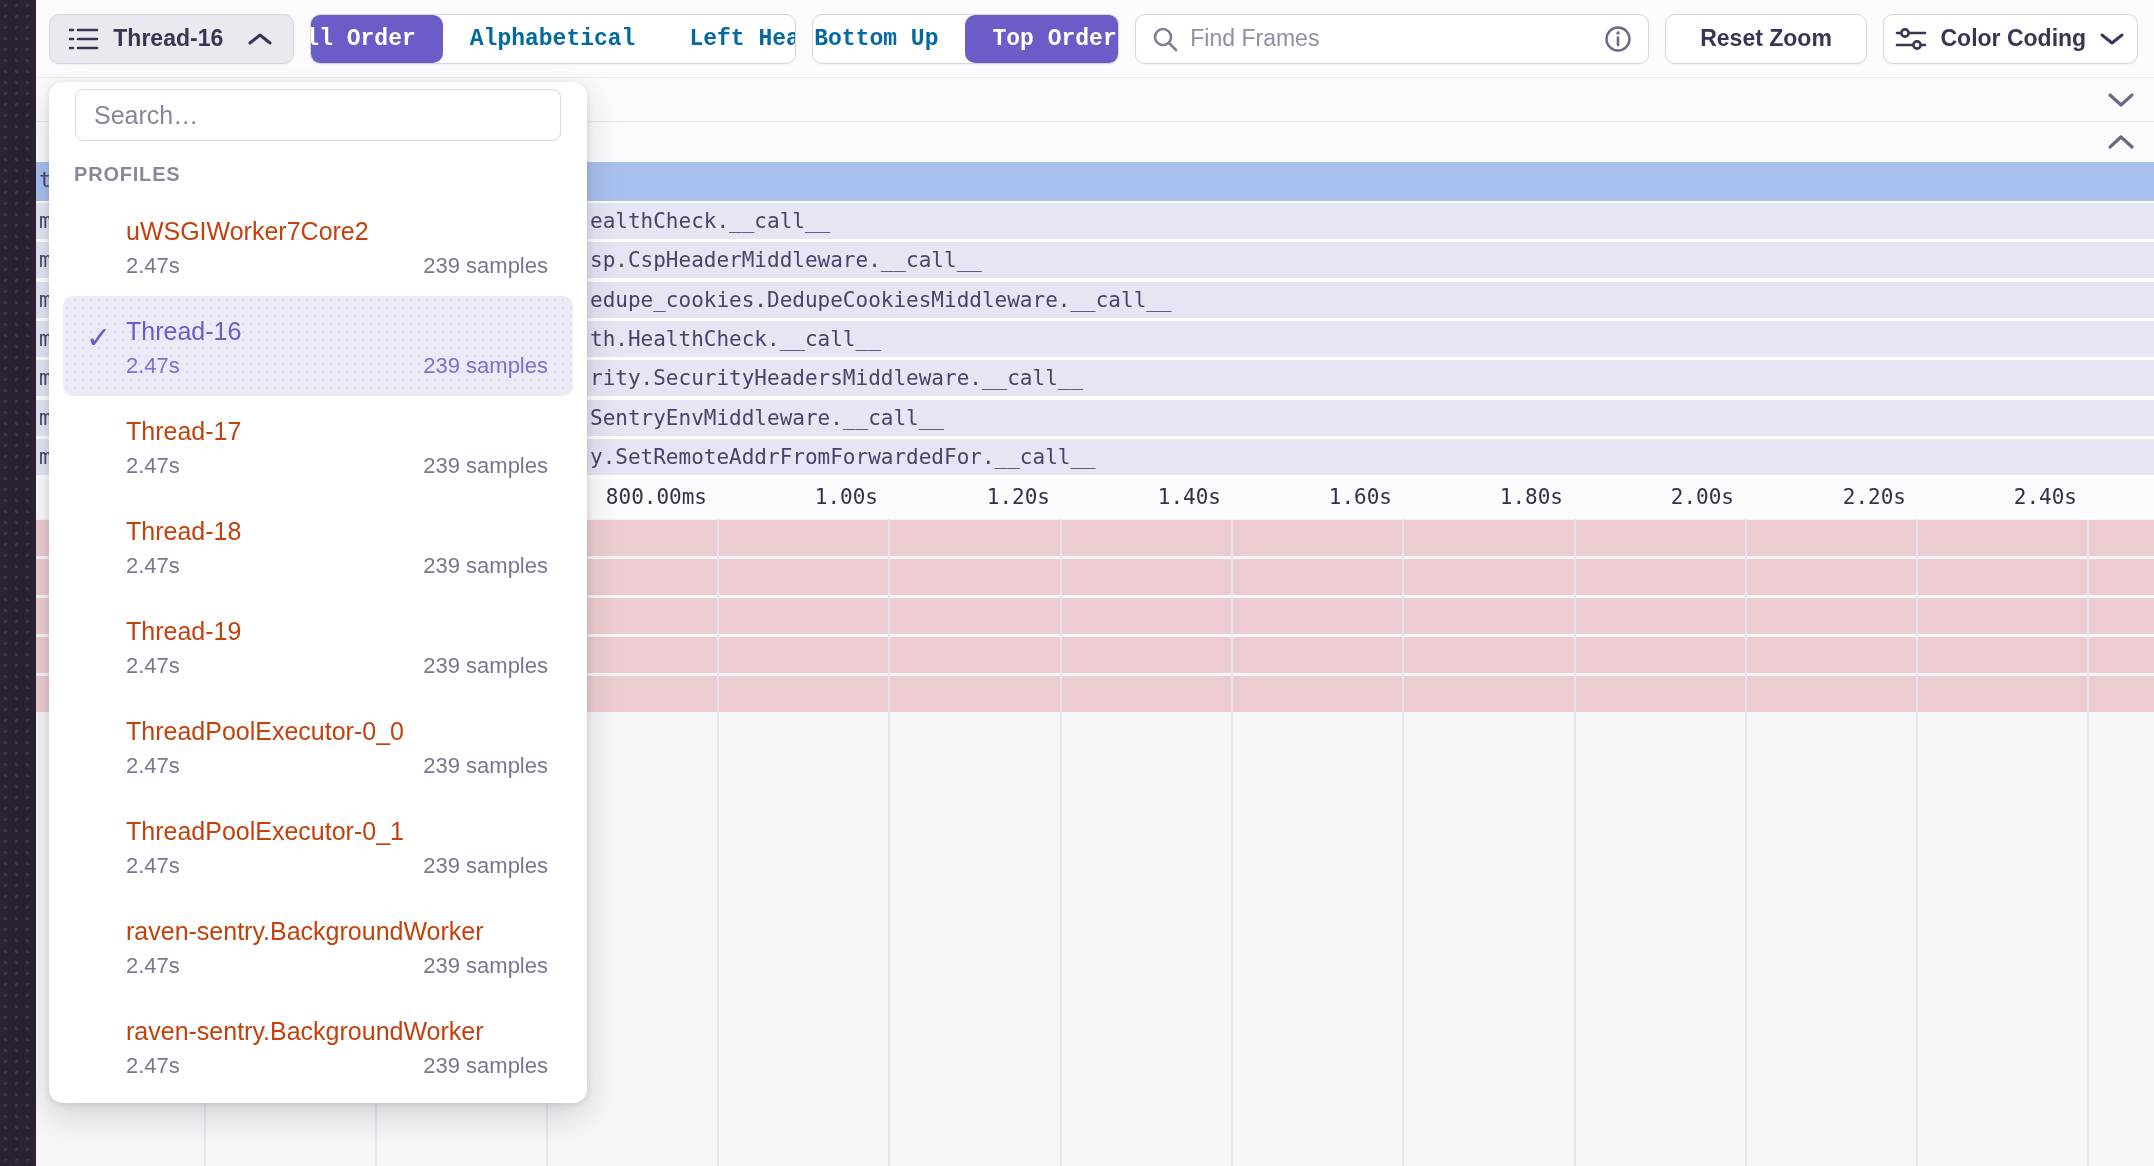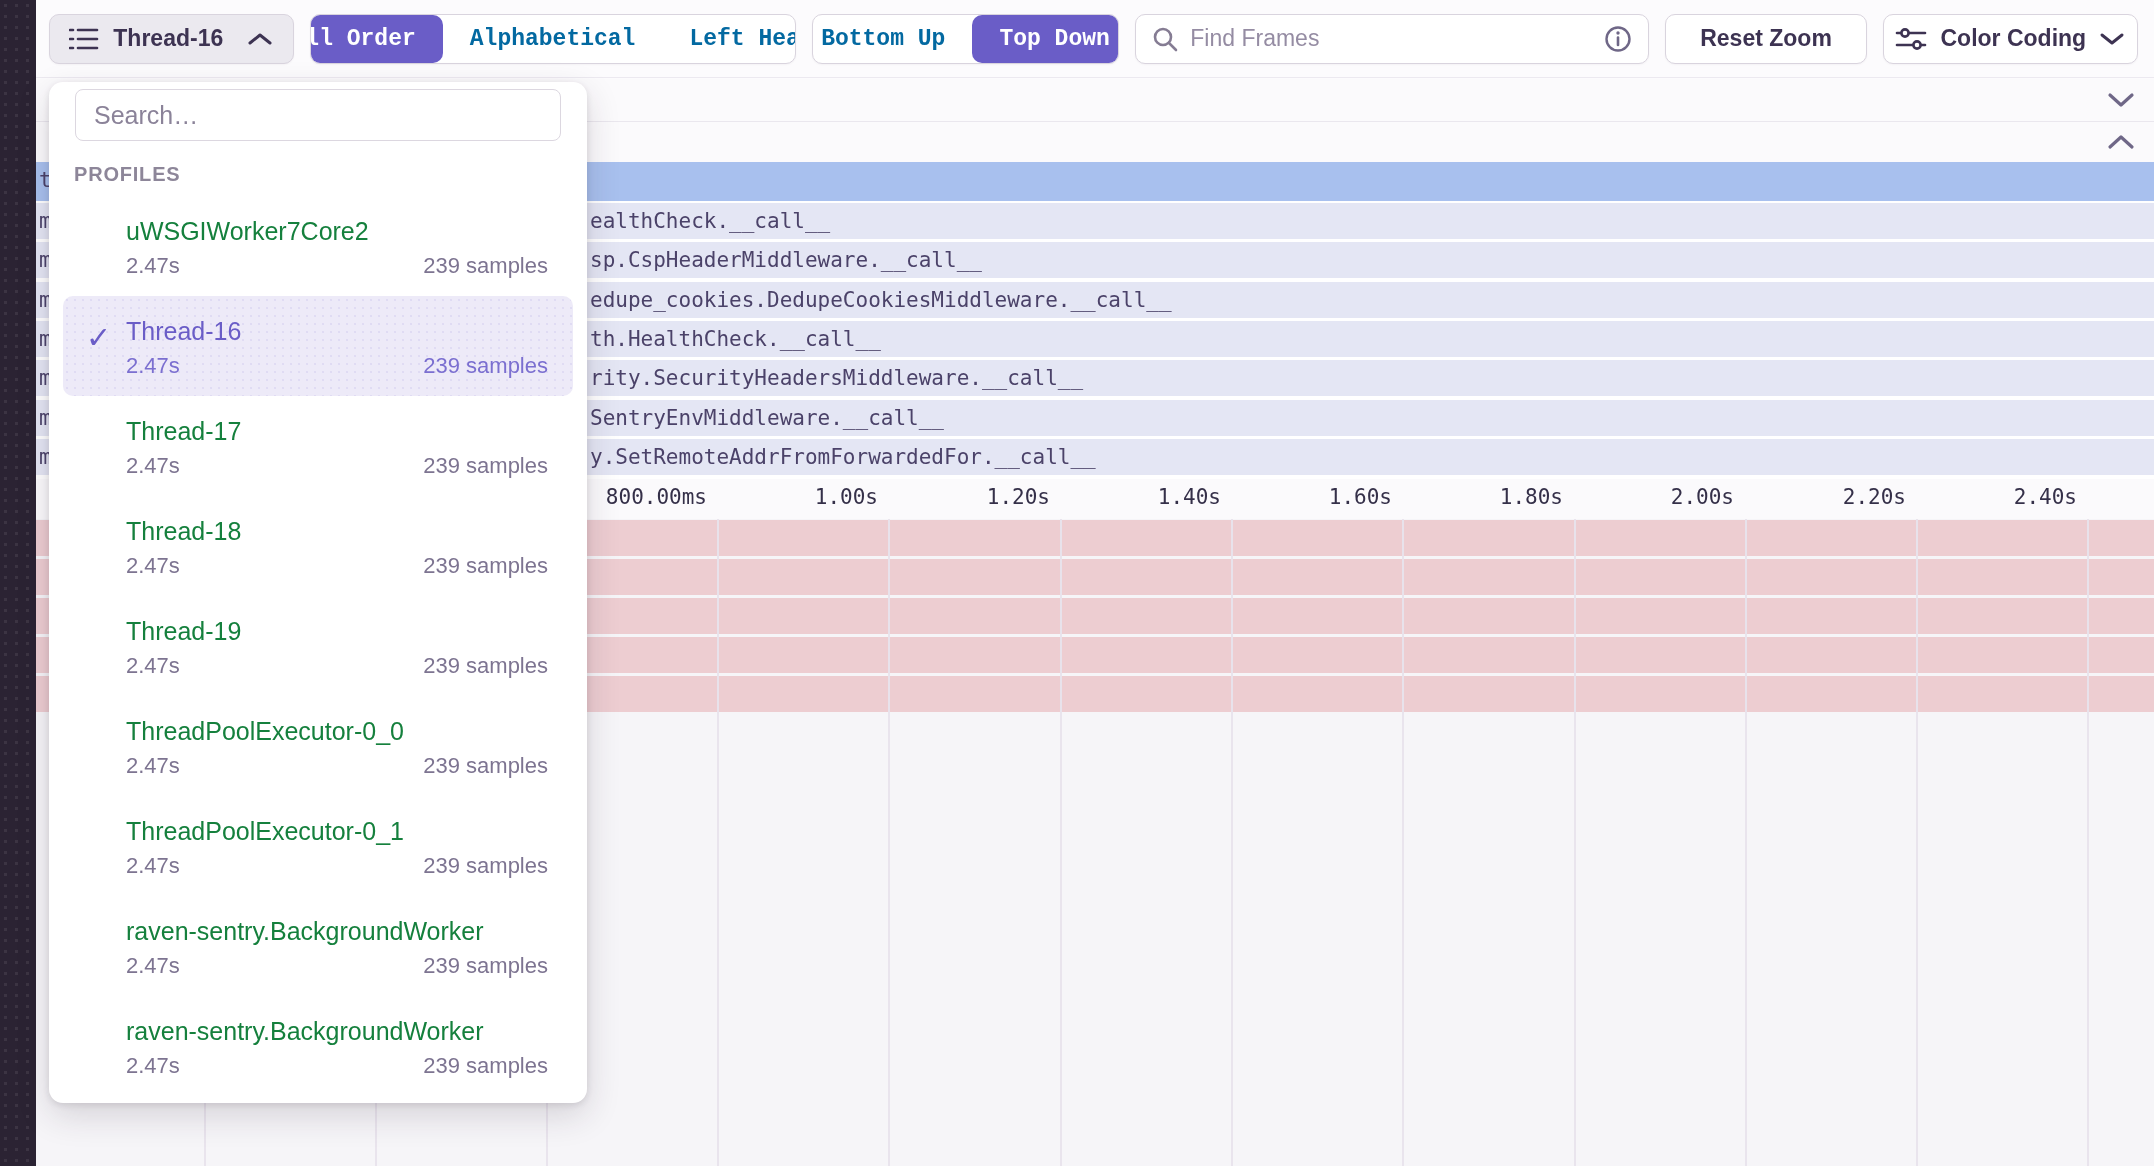--- a/index.html
+++ b/index.html
@@ -133,21 +133,21 @@
   .profile-item .check {
     position: absolute; left: 23px; top: 24px; color: #6a5dc7; font-size: 30px;
     display: none;
   }
   .profile-item.selected { 
     background: #edeaf8;
     background-image: radial-gradient(rgba(106,93,199,0.10) 1.3px, transparent 1.3px);
     background-size: 8px 8px;
   }
   .profile-item.selected .check { display: block; }
-  .profile-name { font-size: 25px; color: #15803d; line-height: 32px; }
+  .profile-name { font-size: 25px; color: #c2410c; line-height: 32px; }
   .profile-item.selected .profile-name { color: #6a5dc7; }
   .profile-meta { display: flex; justify-content: space-between; margin-top: 6px;
     font-size: 22px; color: #7d7491; }
   .profile-item.selected .profile-meta { color: #7b6fd0; }
 
   svg { display: block; }
 </style>
 </head>
 <body>
 
@@ -273,21 +273,21 @@
 
   <div class="btn seg-group order-group">
     <div class="seg selected">Call Order</div>
     <div class="seg">Alphabetical</div>
     <div class="seg-divider"></div>
     <div class="seg">Left Heavy</div>
   </div>
 
   <div class="btn seg-group direction-group">
     <div class="seg">Bottom Up</div>
-    <div class="seg selected">Top Down</div>
+    <div class="seg selected">Top Order</div>
   </div>
 
   <div class="find-input">
     <span class="icon">
       <svg width="26" height="26" viewBox="0 0 26 26">
           <circle cx="11" cy="11" r="8" fill="none" stroke="#857c93" stroke-width="2.6"></circle>
           <line x1="17" y1="17" x2="24" y2="24" stroke="#857c93" stroke-width="2.6" stroke-linecap="round"></line>
         </svg>
     </span>
     <input type="text" placeholder="Find Frames" style="">

